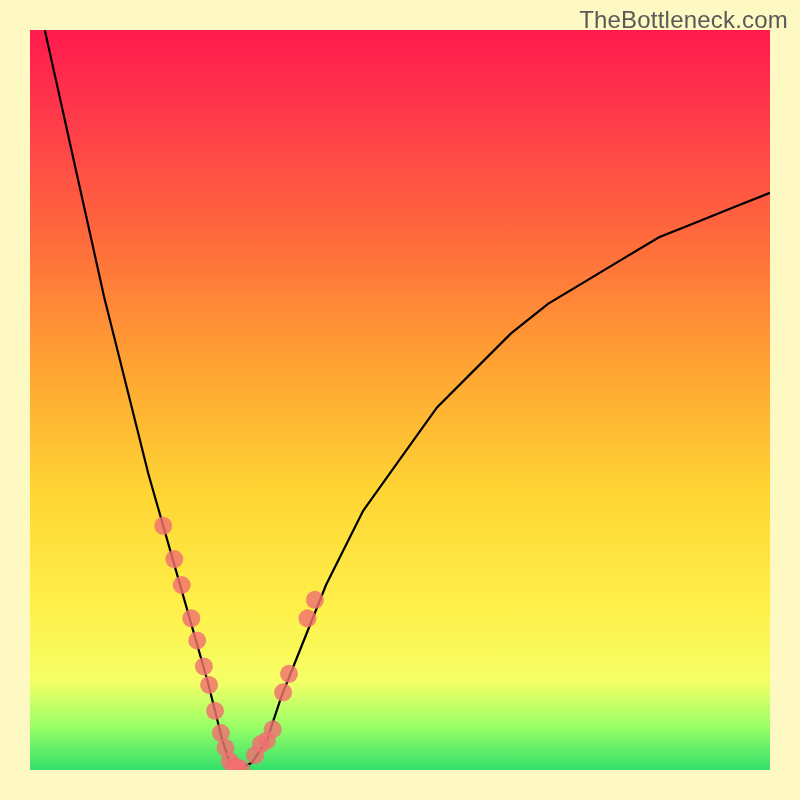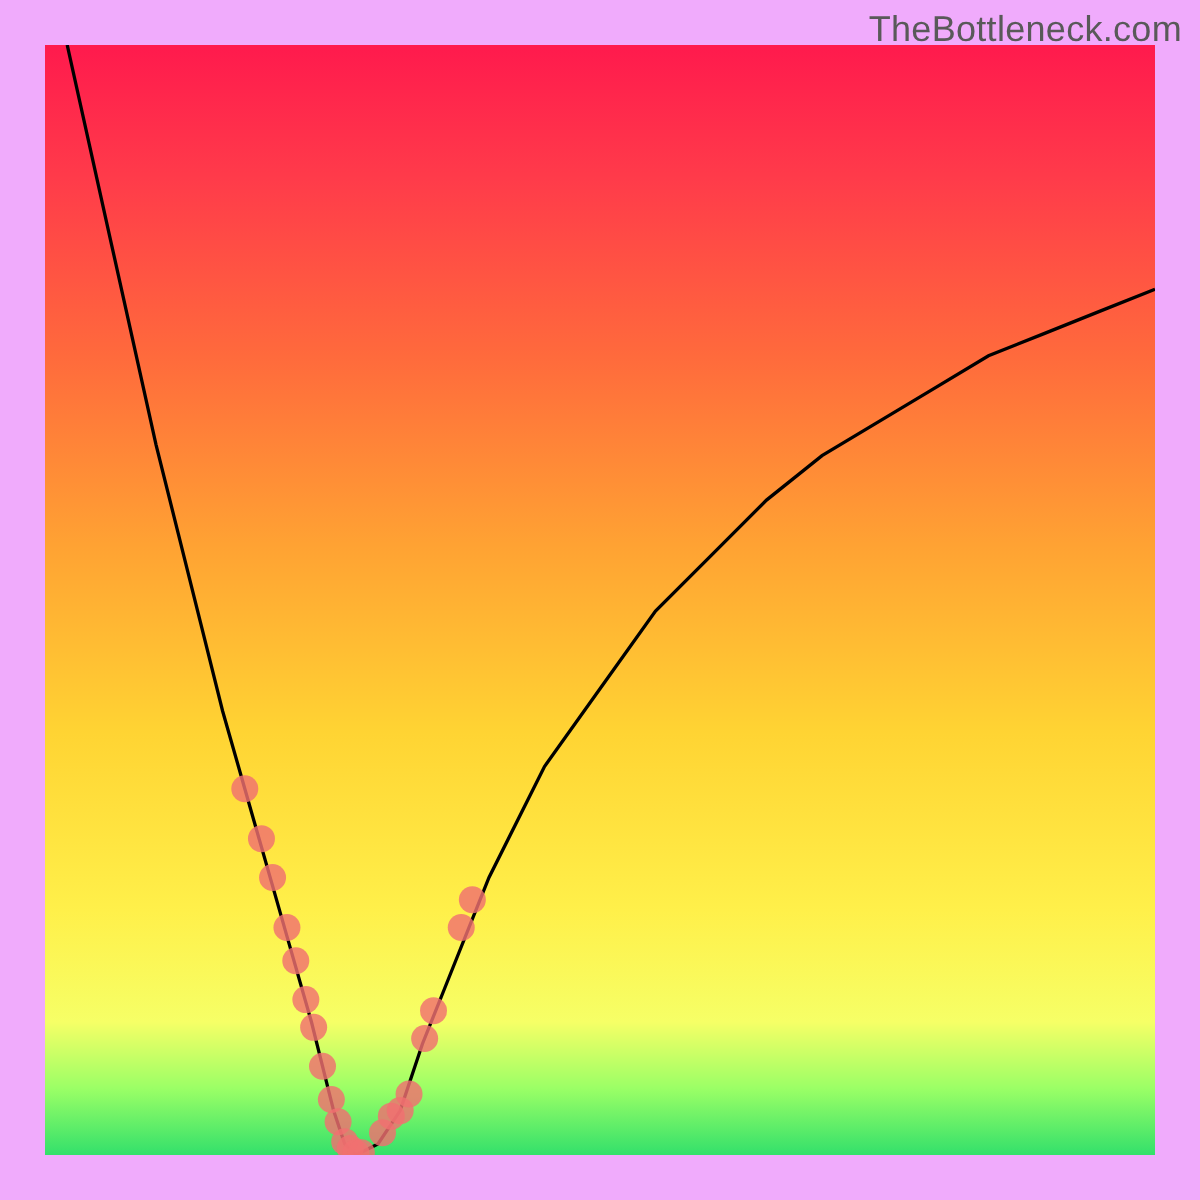--- a/index.html
+++ b/index.html
@@ -8,21 +8,21 @@
     width: 800px;
     height: 800px;
     overflow: hidden;
     background: #000;
     font-family: Arial, Helvetica, sans-serif;
   }
   .frame {
     position: absolute;
     left: 0; top: 0;
     width: 800px; height: 800px;
-    background: #f0abfc;
+    background: #fef9c3;
   }
   .plot {
     position: absolute;
     left: 30px;
     top: 30px;
     width: 740px;
     height: 740px;
     background: linear-gradient(
       to bottom,
       #ff1a4d 0%,

